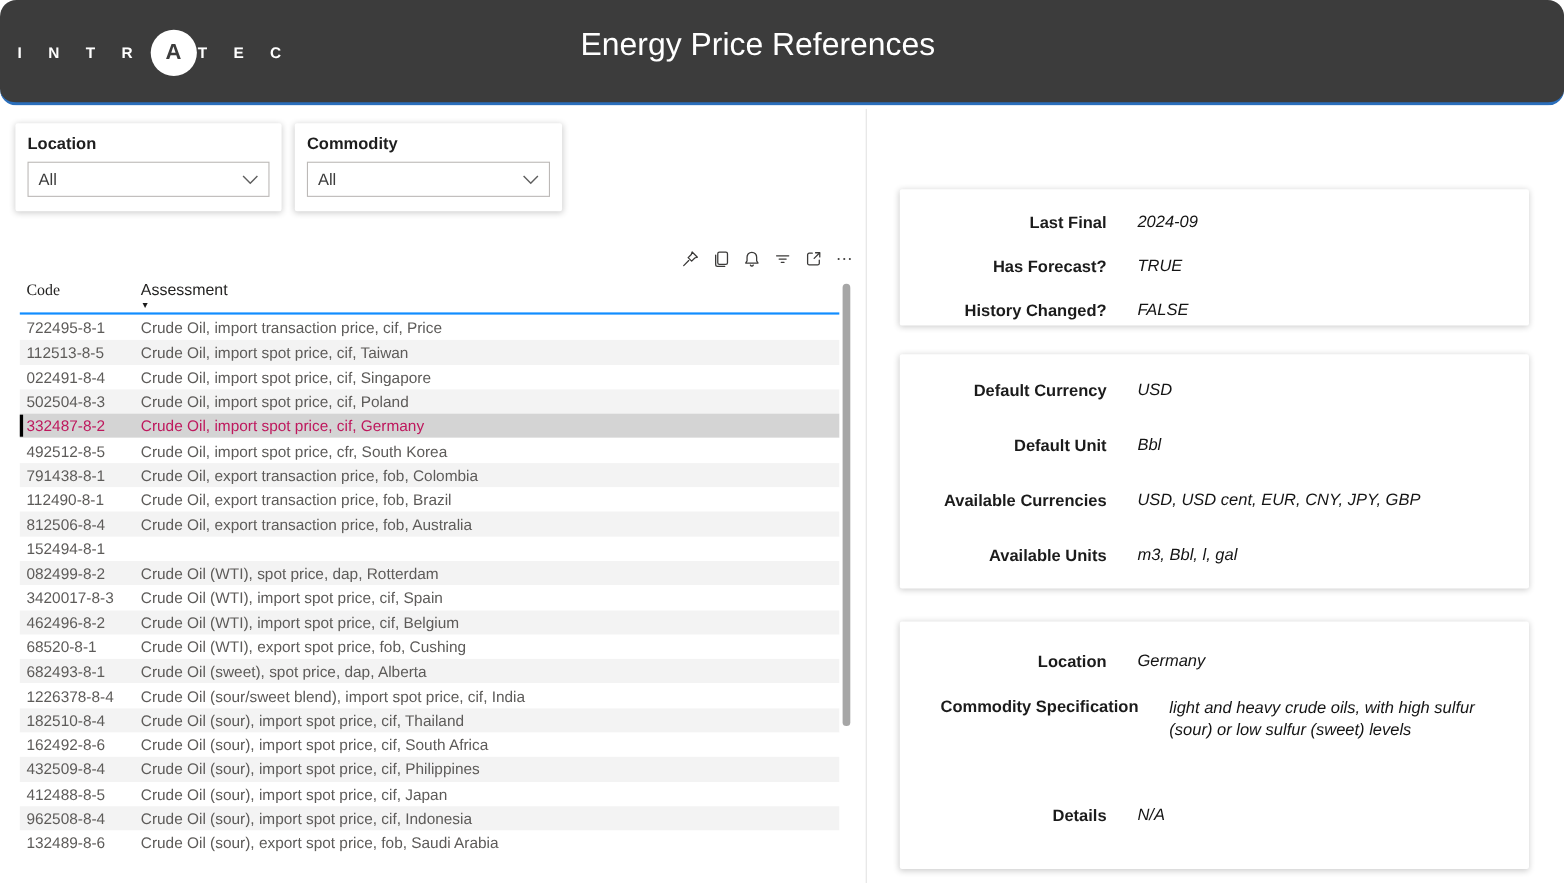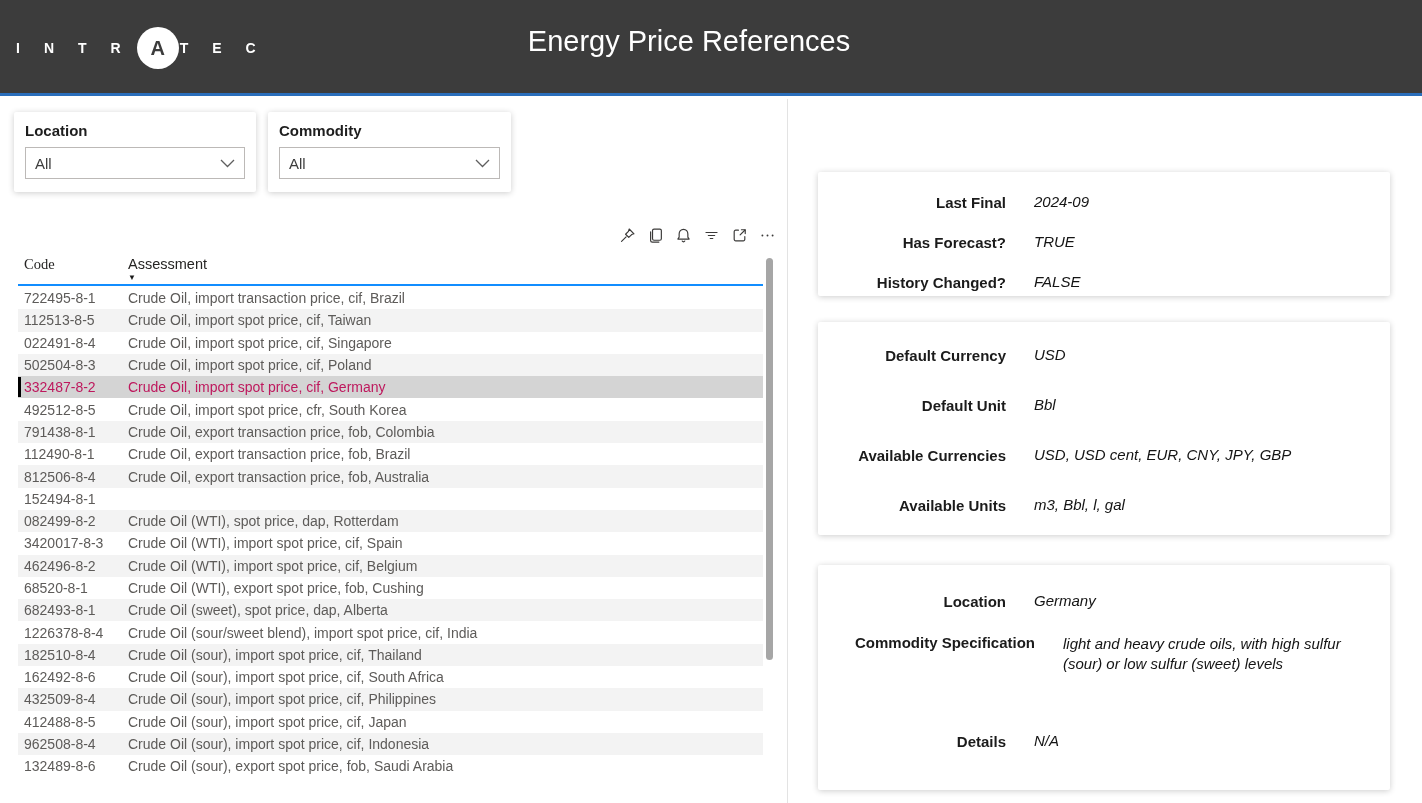--- a/index.html
+++ b/index.html
@@ -1,21 +1,21 @@
 <!DOCTYPE html>
 <html><head>
 <meta charset="utf-8">
 <style>
   html,body{margin:0;padding:0;background:#ffffff;}
   .canvas{position:relative;width:1422px;height:803px;background:#ffffff;overflow:hidden;
           font-family:"Liberation Sans",sans-serif;-webkit-font-smoothing:antialiased;}
 
   
   .banner{position:absolute;top:0;left:0;width:100%;height:96px;background:#3c3c3c;
-          border-bottom:3px solid #2a6ebb;box-sizing:border-box;}
+          border-bottom:3px solid #2a6ebb;box-sizing:border-box;border-radius:15px;}
   .logo{position:absolute;left:16px;top:27px;height:42px;display:flex;align-items:center;}
   .logo-seg{color:#fff;font-size:14px;font-weight:700;letter-spacing:24px;white-space:nowrap;}
   .logo-circle{width:42px;height:42px;border-radius:50%;background:#fff;display:flex;align-items:center;
                justify-content:center;color:#3c3c3c;font-weight:700;font-size:20px;margin:0 1px 0 -8px;flex:none;}
   .app-title{position:absolute;left:689px;top:25px;transform:translateX(-50%);color:#ffffff;
              font-size:29px;font-weight:400;white-space:nowrap;}
 
   
   .card{position:absolute;background:#fff;border-radius:2px;box-shadow:0 1px 6px rgba(0,0,0,.20);box-sizing:border-box;}
 
@@ -145,21 +145,21 @@
     <div class="th th-code">Code</div>
     <div class="th th-assess">
       <span>Assessment</span>
       <span class="sort-arrow">▼</span>
     </div>
   </div>
 
   <div class="grid-body">
       <div class="t-row">
         <span class="cell-code">722495-8-1</span>
-        <span class="cell-assess">Crude Oil, import transaction price, cif, Brazil</span>
+        <span class="cell-assess">Crude Oil, import transaction price, cif, Price</span>
       </div>
       <div class="t-row alt">
         <span class="cell-code">112513-8-5</span>
         <span class="cell-assess">Crude Oil, import spot price, cif, Taiwan</span>
       </div>
       <div class="t-row">
         <span class="cell-code">022491-8-4</span>
         <span class="cell-assess">Crude Oil, import spot price, cif, Singapore</span>
       </div>
       <div class="t-row alt">

